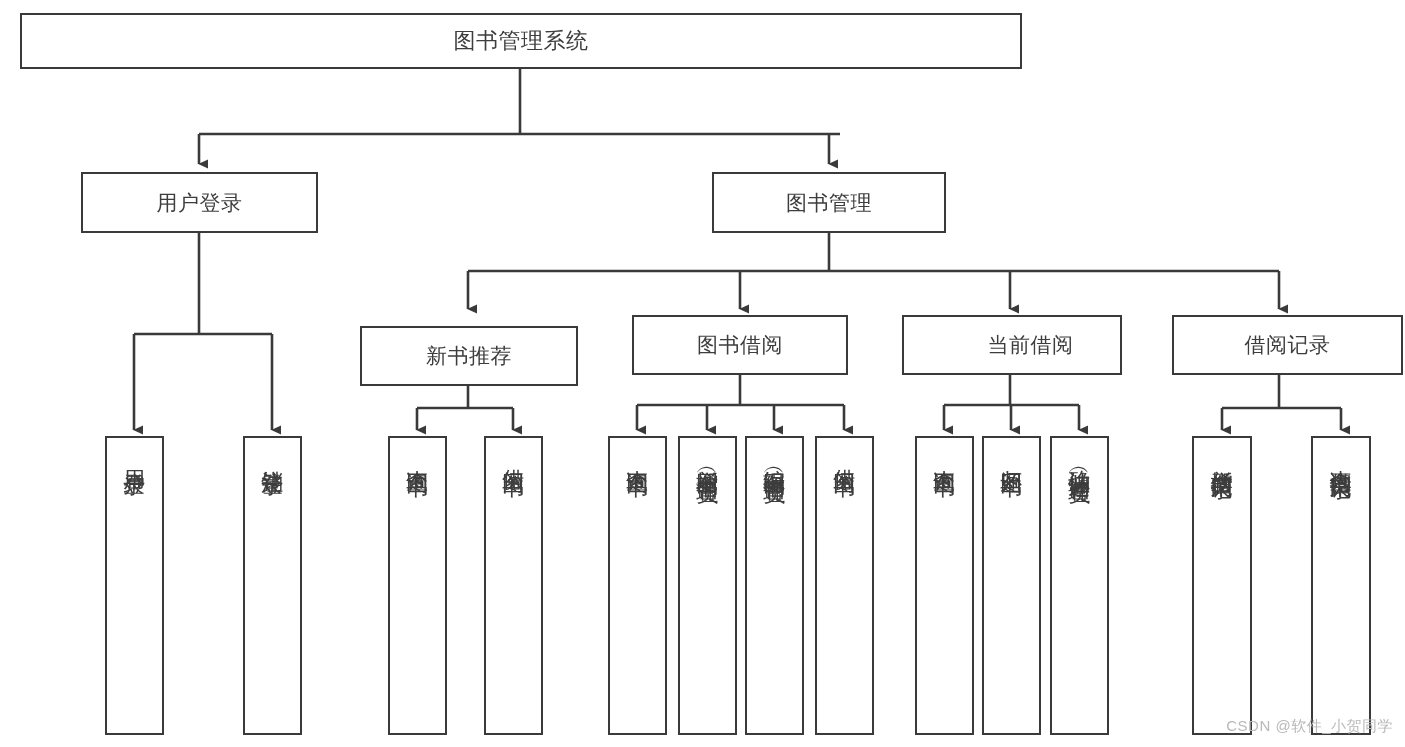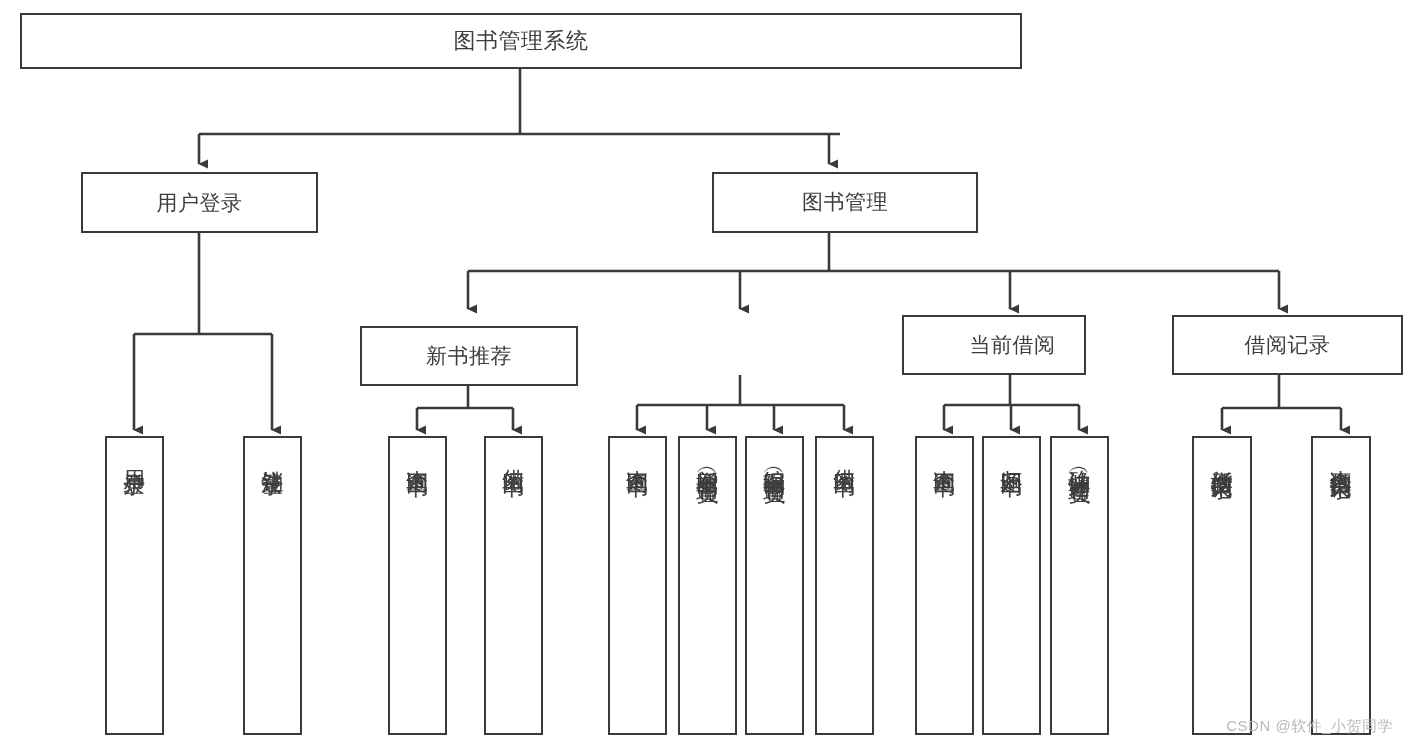--- a/index.html
+++ b/index.html
@@ -89,28 +89,31 @@
     </g>
   </svg>
 
   <div class="node root h" style="left:20px;top:13px;width:1002px;height:56px;">
     <span class="label">图书管理系统</span>
   </div>
 
   <div class="node h" style="left:81px;top:172px;width:237px;height:61px;">
     <span class="label">用户登录</span>
   </div>
-  <div class="node h" style="left:712px;top:172px;width:266px;height:61px;font-family:Liberation Serif, serif;">
+  <div class="node h" style="left:712px;top:172px;width:234px;height:61px;">
     <span class="label">图书管理</span>
   </div>
 
   <div class="node h" style="left:360px;top:326px;width:218px;height:60px;">
     <span class="label">新书推荐</span>
   </div>
-  <div class="node h" style="left:902px;top:315px;width:184px;height:60px;padding-left:37px;">
+  <div class="node h" style="left:632px;top:315px;width:216px;height:60px;">
+    <span class="label">图书借阅</span>
+  </div>
+  <div class="node h" style="left:902px;top:315px;width:220px;height:60px;padding-left:37px;">
     <span class="label">当前借阅</span>
   </div>
   <div class="node h" style="left:1172px;top:315px;width:231px;height:60px;">
     <span class="label">借阅记录</span>
   </div>
 
   <div class="node v" style="left:105px;top:436px;width:59px;height:299px;">
     <span class="label">用户登录</span>
   </div>
   <div class="node v" style="left:243px;top:436px;width:59px;height:299px;">

